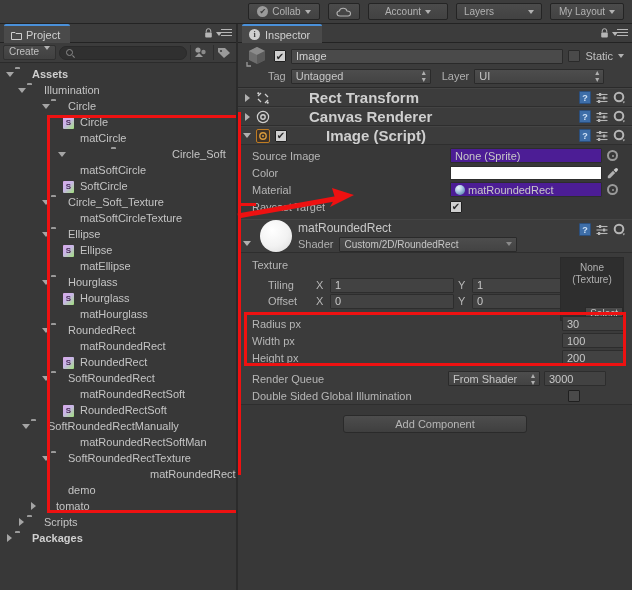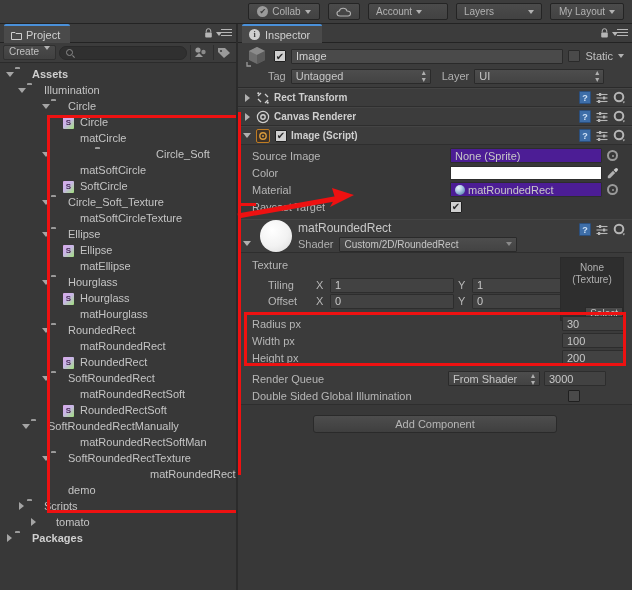--- a/index.html
+++ b/index.html
@@ -23,21 +23,21 @@
   }
   .tb-spacer { flex: 1; }
   .tb-btn {
     height: 17px; border: 1px solid #242424; border-radius: 2px;
     background: linear-gradient(#4b4b4b, #424242);
     color: #b2b2b2; font-size: 10px;
     display: flex; align-items: center; justify-content: center;
     padding: 0 7px; margin-right: 8px; white-space: nowrap;
     gap: 4px;
   }
-  .tb-btn.wide { min-width: 74px; justify-content: flex-start; }
+  .tb-btn.wide { min-width: 74px; justify-content: center; }
   .caret { width:0;height:0;border-left:3px solid transparent;border-right:3px solid transparent;border-top:4px solid #b2b2b2; display:inline-block; }
   .collab-check {
     width: 11px; height: 11px; border-radius: 50%;
     background: #9a9a9a; color: #3c3c3c; font-size: 8px;
     display: flex; align-items: center; justify-content: center;
   }
   .cloud-ico { width: 16px; height: 10px; position: relative; }
   .cloud-ico svg { display:block; }
 
   
@@ -154,21 +154,21 @@
     height:15px; background: linear-gradient(#4d4d4d,#434343); border:1px solid #2a2a2a; border-radius:1px;
     display:flex;align-items:center;justify-content:space-between;padding:0 4px; color:#c6c6c6;
   }
   .dd-arrows { font-size:8px; line-height:7px; color:#b0b0b0; text-align:center;}
 
   
   .comp-header {
     height: 19px; background:#3c3c3c; border-bottom:1px solid #2e2e2e; border-top:1px solid #444;
     display:flex;align-items:center; gap:4px; padding-left:4px;
   }
-  .comp-title { font-weight:bold; color:#cfcfcf; font-size:10px; }
+  .comp-title { font-weight:bold; color:#cfcfcf; font-size:15px;margin-left:35px; }
   .comp-right { margin-left:auto; display:flex;align-items:center;gap:5px;padding-right:6px;}
   .help-ico { width:12px;height:13px;background:#3e6ea8;border:1px solid #2b4f7d;border-radius:1px;color:#cfe2f7;font-size:9px;font-weight:bold;display:flex;align-items:center;justify-content:center;}
   .preset-ico { width:12px;height:12px;position:relative;}
   .gear-ico { width:13px;height:13px;position:relative;}
   .fold { width:10px;height:16px;display:flex;align-items:center;justify-content:center;flex:none;}
   .fold.right span{width:0;height:0;border-top:4px solid transparent;border-bottom:4px solid transparent;border-left:5px solid #b0b0b0;}
   .fold.down span{width:0;height:0;border-left:4px solid transparent;border-right:4px solid transparent;border-top:5px solid #b0b0b0;}
   .rt-ico { width:14px;height:14px;position:relative;}
   .cr-ico { width:14px;height:14px;position:relative;}
   .img-script-ico { width:14px;height:14px;border:1px solid #c07c22;border-radius:2px;background:#3d3228;display:flex;align-items:center;justify-content:center;}
@@ -204,21 +204,21 @@
     font-size:10px; color:#c8c8c8; padding:0 4px; height:13px; line-height:12px;
   }
   .xy-row { display:flex;align-items:center;height:16px;padding-left:30px;gap:4px; }
   .xy-row .xl { width:44px; color:#b6b6b6;}
   .xy-row .axl { width:10px; color:#b6b6b6;}
 
   .redbox-radius { position:absolute; left:6px; top:0; right:6px; height:50px; border:3px solid #ee1111; pointer-events:none;}
 
   .add-comp-wrap { padding: 10px 0 10px 0; display:flex; justify-content:center; background:#383838;}
   .add-comp {
-    width: 244px; height: 18px; border-radius: 3px;
+    width: 184px; height: 18px; border-radius: 3px;
     background: linear-gradient(#4d4d4d, #3f3f3f); border:1px solid #2a2a2a;
     display:flex;align-items:center;justify-content:center; color:#b6b6b6; font-size:11px;
   }
 
   
   .redline-vert { position:absolute; background:#ee1111; }
   .arrow-wrap { position:absolute; left:236px; top:186px; width:130px; height:36px; pointer-events:none;}
 </style>
 </head>
 <body>
@@ -334,21 +334,21 @@
           <span class="ico">
             <span class="script">S</span>
           </span>
           <span class="lbl">Circle</span>
         </div>
         <div class="row" style="padding-left: 52px;">
           <span class="tw none"></span>
           <span class="ico"><span class="sphere"></span></span>
           <span class="lbl">matCircle</span>
         </div>
-        <div class="row" style="padding-left: 40px; gap: 44px;">
+        <div class="row" style="padding-left: 56px; gap: 44px;">
           <span class="tw down">
             <span></span>
           </span>
           <span class="ico"><span class="folder"></span></span>
           <span class="lbl">Circle_Soft</span>
         </div>
         <div class="row" style="padding-left: 52px;">
           <span class="tw none"></span>
           <span class="ico"><span class="sphere"></span></span>
           <span class="lbl">matSoftCircle</span>
@@ -470,33 +470,33 @@
         <div class="row" style="padding-left: 52px; gap: 35px;">
           <span class="tw none"></span>
           <span class="ico"><span class="sphere"></span></span>
           <span class="lbl">matRoundedRectSoftTex</span>
         </div>
         <div class="row" style="padding-left: 40px;">
           <span class="tw none"></span>
           <span class="ico"><span class="scene-ico"></span></span>
           <span class="lbl">demo</span>
         </div>
+        <div class="row" style="padding-left: 28px;">
+          <span class="tw right">
+            <span></span>
+          </span>
+          <span class="ico"><span class="tex-ico"></span></span>
+          <span class="lbl">tomato</span>
+        </div>
         <div class="row" style="padding-left: 16px;">
           <span class="tw right">
             <span></span>
           </span>
           <span class="ico"><span class="folder"></span></span>
           <span class="lbl">Scripts</span>
-        </div>
-        <div class="row" style="padding-left: 28px;">
-          <span class="tw right">
-            <span></span>
-          </span>
-          <span class="ico"><span class="tex-ico"></span></span>
-          <span class="lbl">tomato</span>
         </div>
         <div class="row bold" style="padding-left: 4px;">
           <span class="tw right">
             <span></span>
           </span>
           <span class="ico"><span class="folder"></span></span>
           <span class="lbl">Packages</span>
         </div>
       </div>
   </div>

